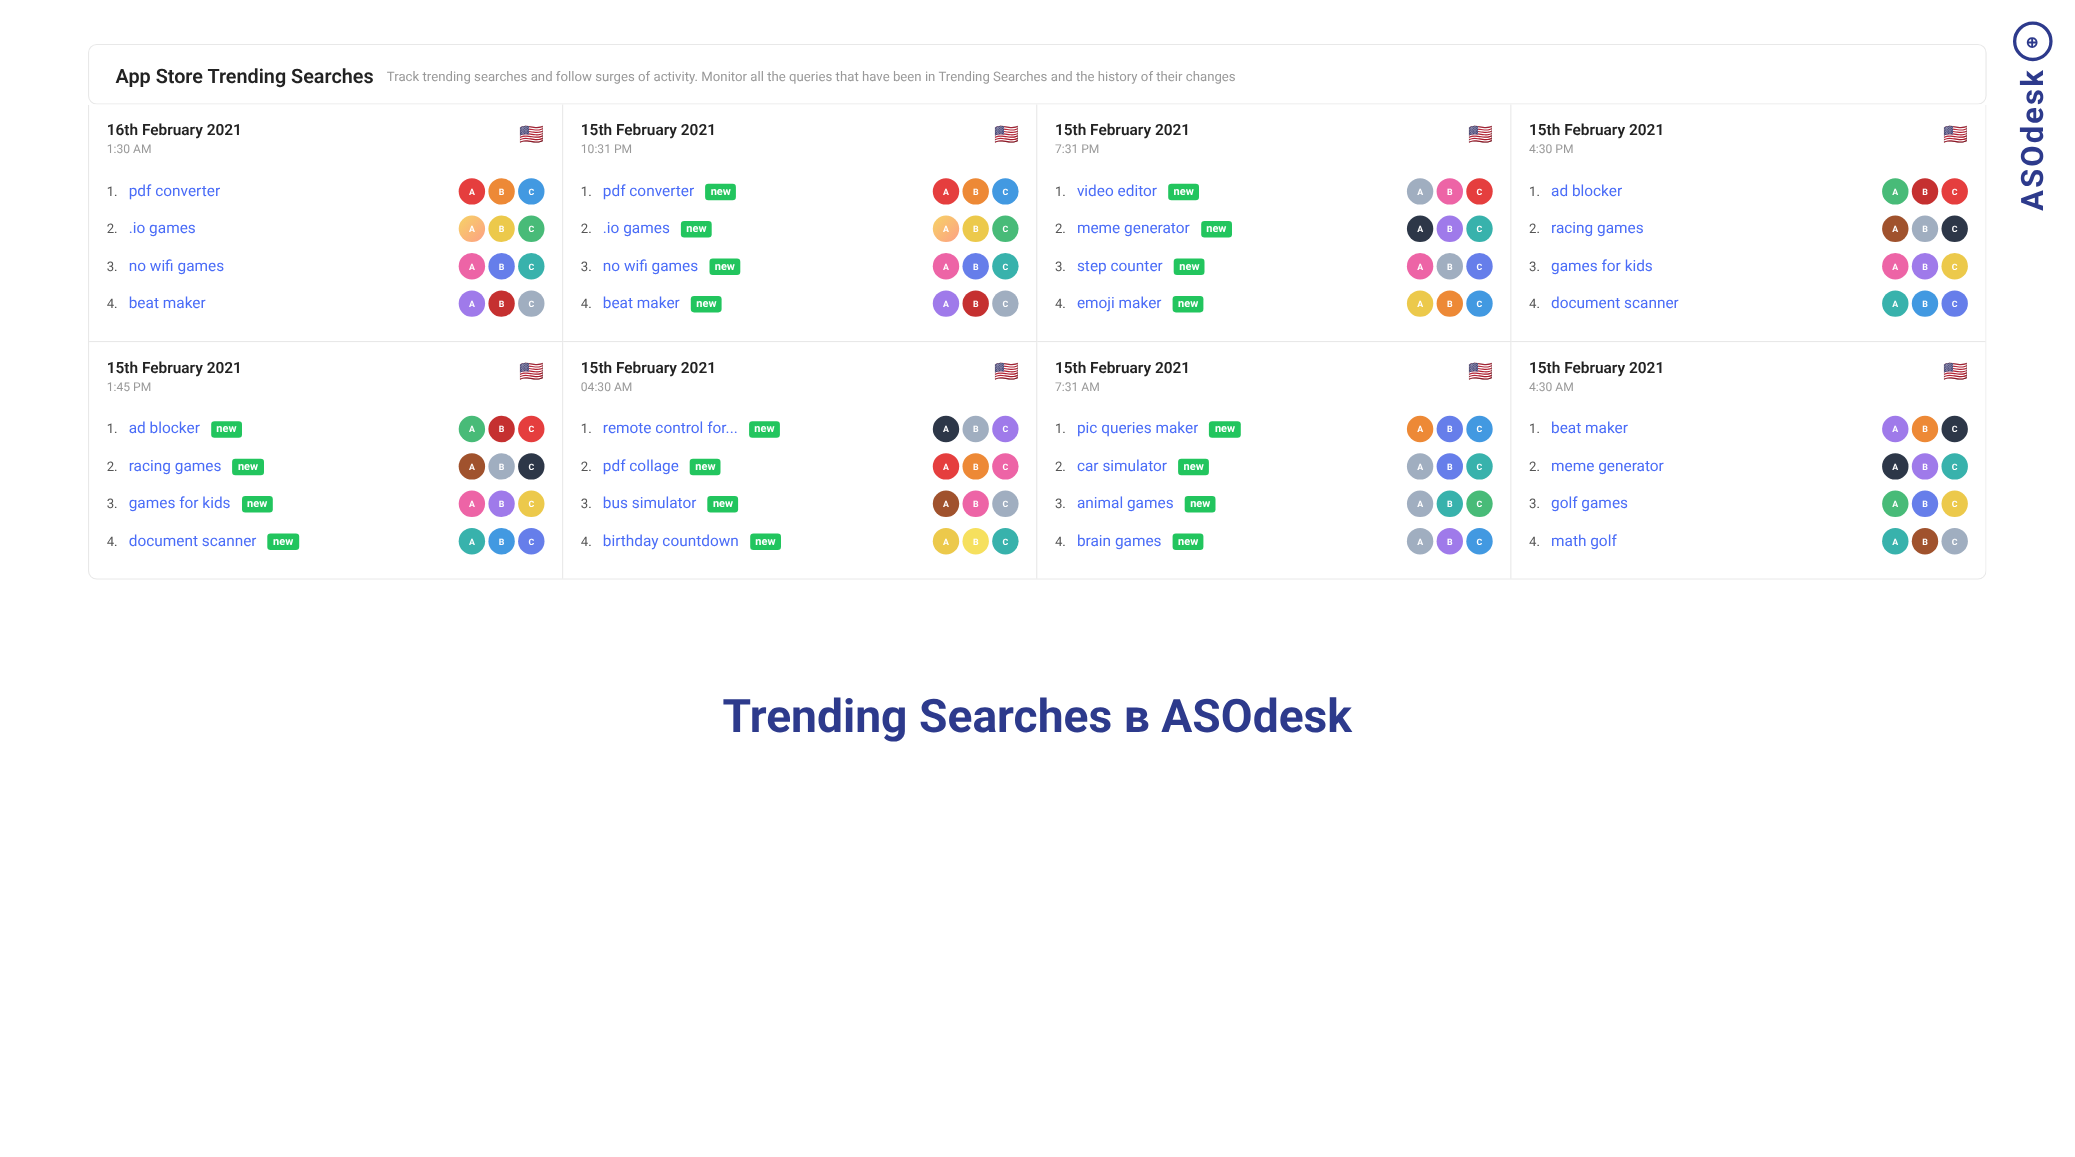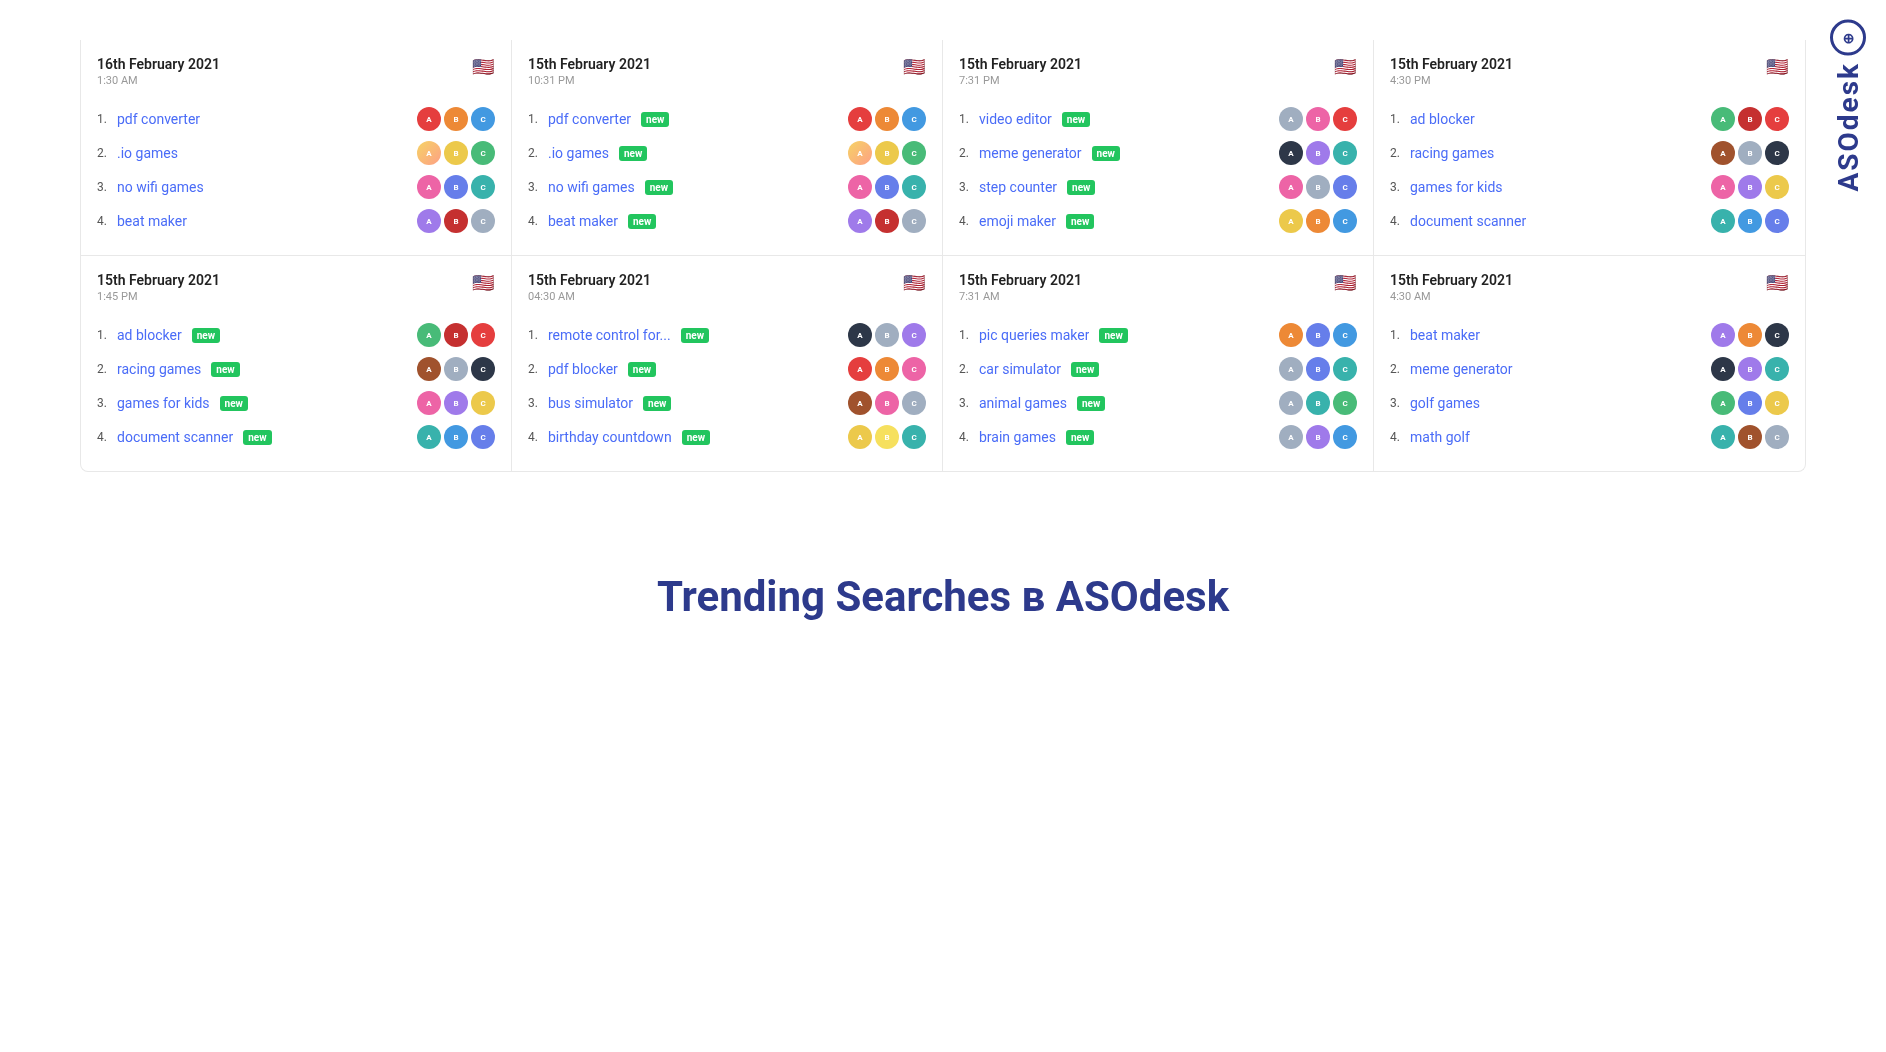--- a/index.html
+++ b/index.html
@@ -200,20 +200,26 @@
 </head>
 <body>
 
 <div class="logo-vertical">
   <span>ASOdesk</span>
   <span class="logo-icon">⊕</span>
 </div>
 
 <div class="main-container">
 
+  <div class="header-box">
+    <div class="header-title-row">
+      <span class="header-title">App Store Trending Searches</span>
+      <span class="header-subtitle">Track trending searches and follow surges of activity. Monitor all the queries that have been in Trending Searches and the history of their changes</span>
+    </div>
+  </div>
 
   <div class="cards-grid" id="cards-grid">
   <div class="card">
         <div class="card-header-row">
           <div>
             <div class="card-date">16th February 2021</div>
             <div class="card-time">1:30 AM</div>
           </div>
           <span class="flag">🇺🇸</span>
         </div>
@@ -502,21 +508,21 @@
           </div>
           <div class="app-icons">
             <span class="app-icon ic-dark" style="font-size: 8px;">A</span>
             <span class="app-icon ic-gray" style="font-size: 8px;">B</span>
             <span class="app-icon ic-purple" style="font-size: 8px;">C</span>
           </div>
         </div>
         <div class="search-item">
           <div class="search-left">
             <span class="search-number">2.</span>
-            <a class="search-link" href="#">pdf blocker</a>
+            <a class="search-link" href="#">pdf collage</a>
             <span class="new-badge">new</span>
           </div>
           <div class="app-icons">
             <span class="app-icon ic-red" style="font-size: 8px;">A</span>
             <span class="app-icon ic-orange" style="font-size: 8px;">B</span>
             <span class="app-icon ic-pink" style="font-size: 8px;">C</span>
           </div>
         </div>
         <div class="search-item">
           <div class="search-left">

